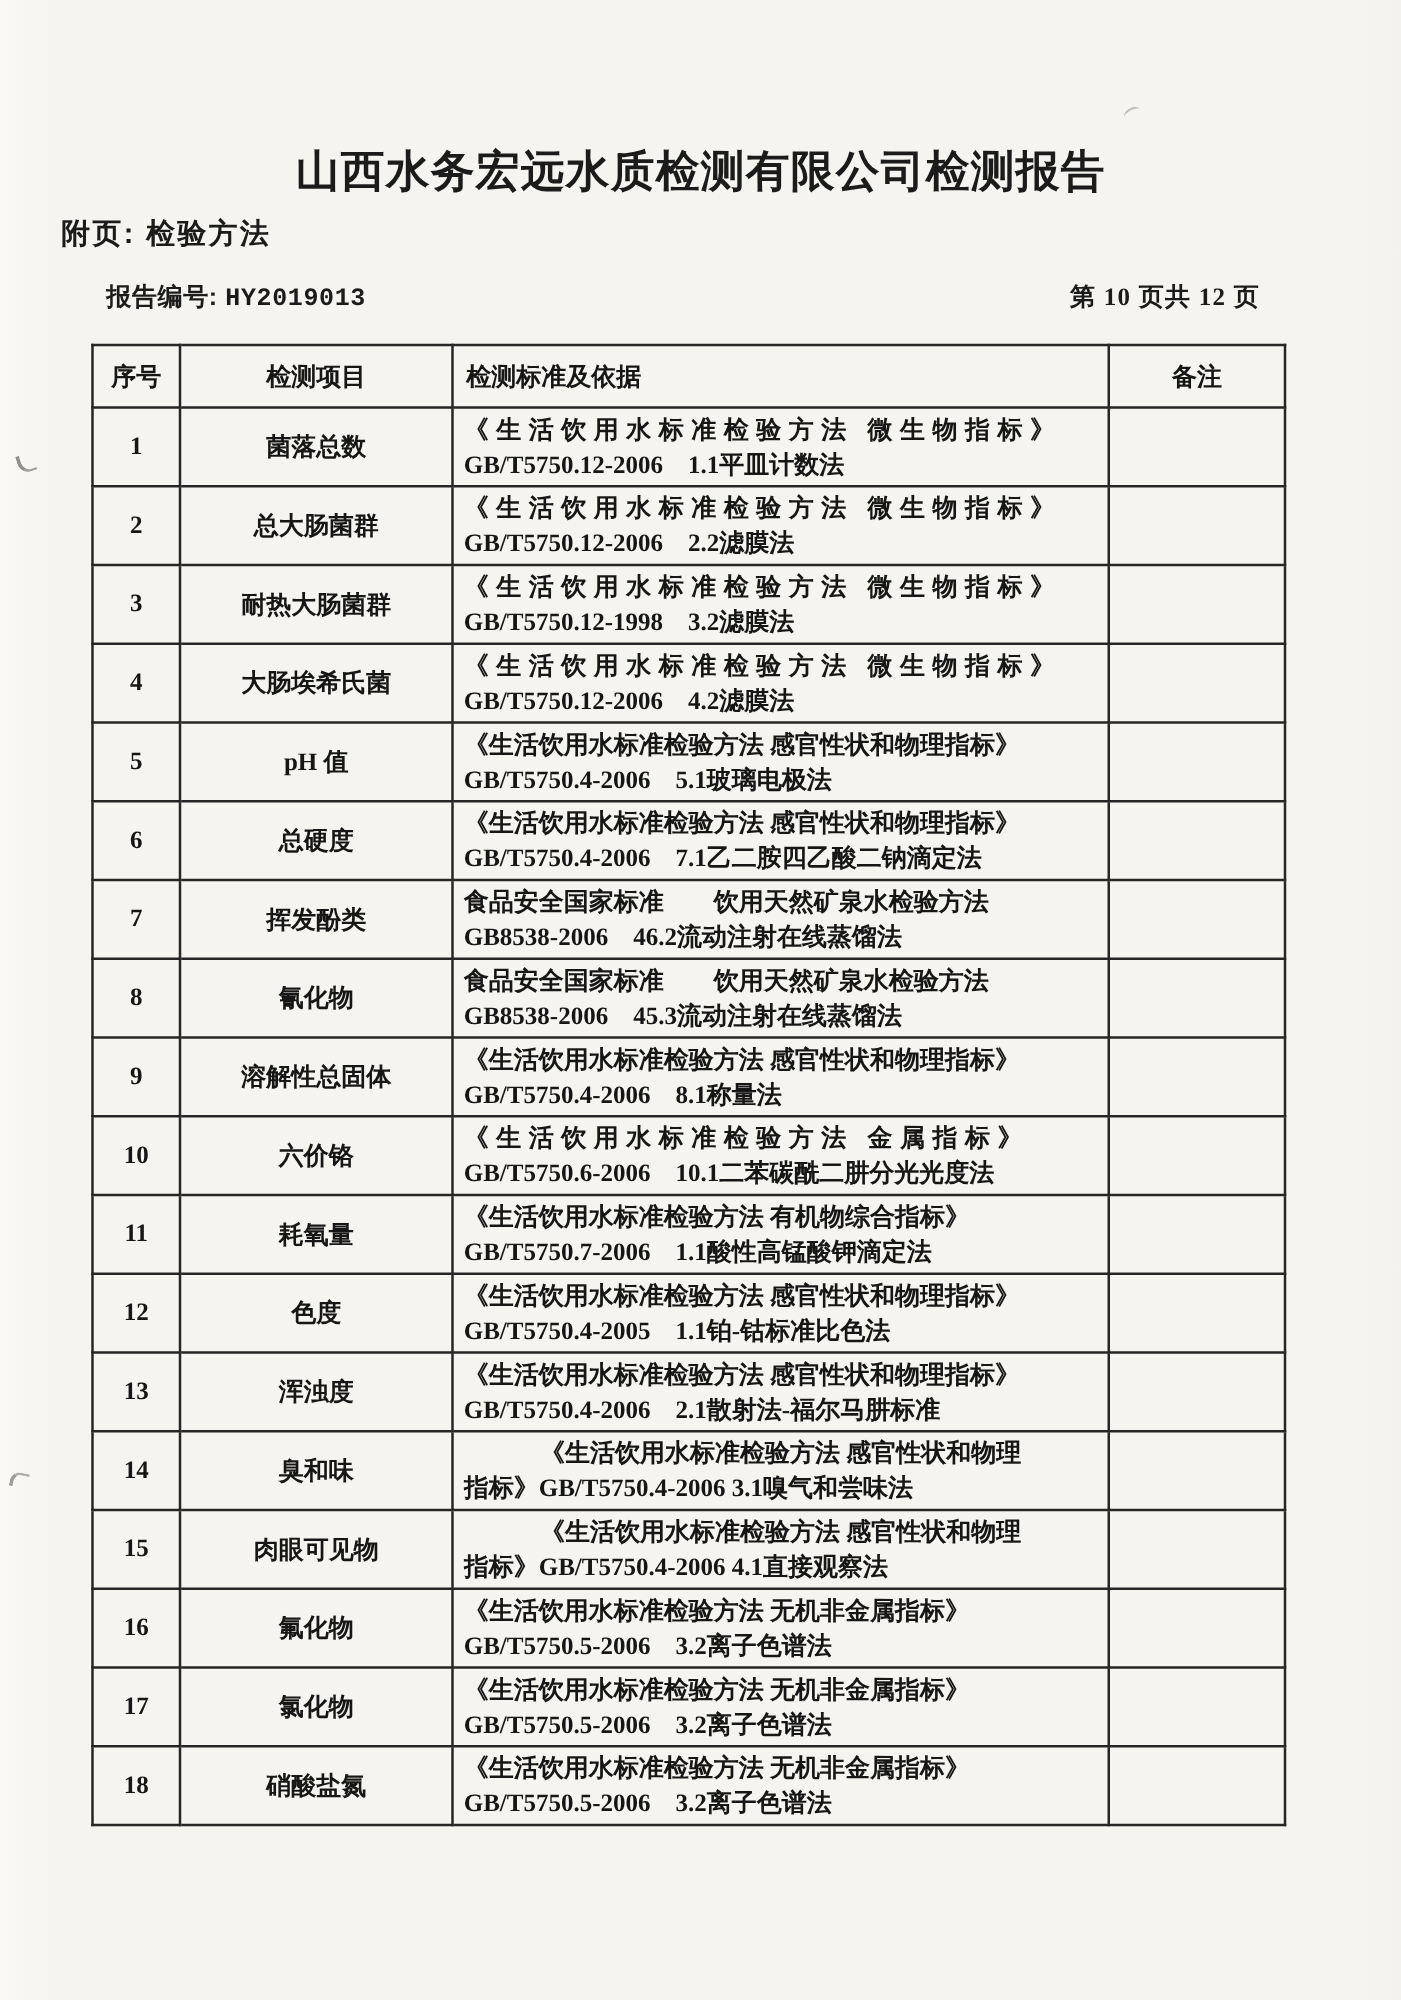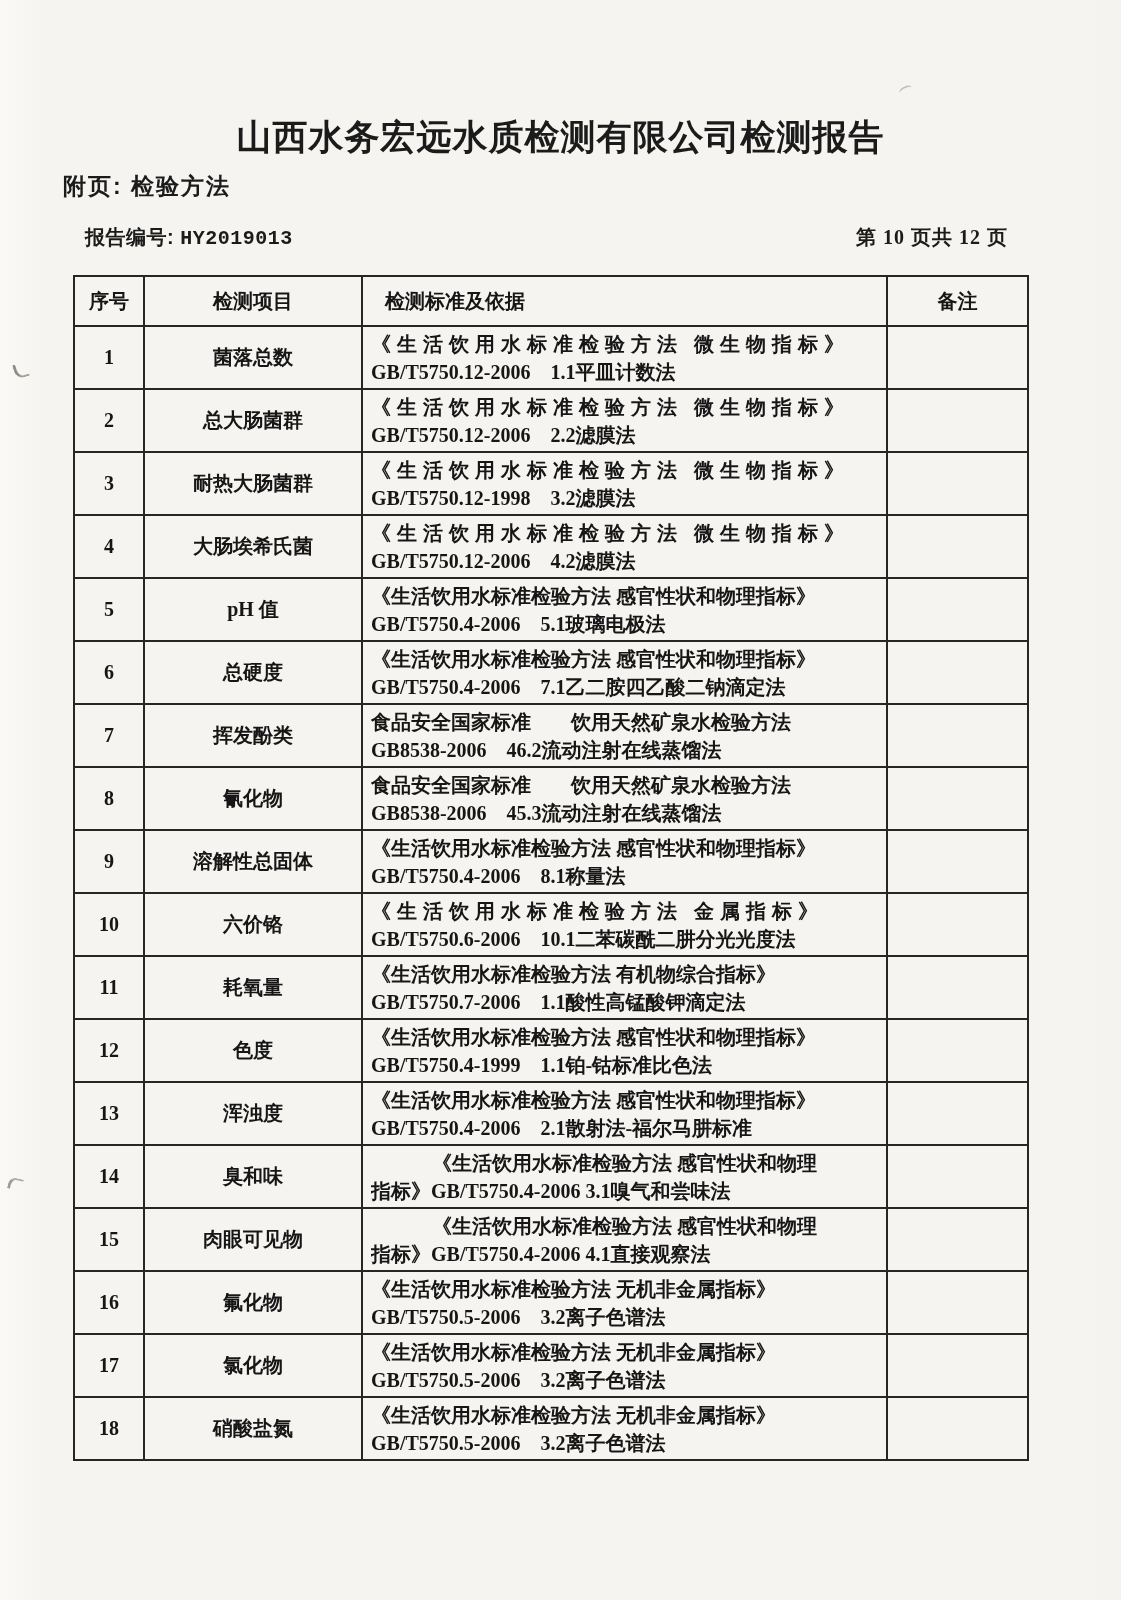--- a/index.html
+++ b/index.html
@@ -24,21 +24,21 @@
     width: 100%;
     text-align: center;
     font-family: "Liberation Sans", "DejaVu Sans", sans-serif;
     font-weight: bold;
     font-size: 35px;
     letter-spacing: 1px;
   }
   .subtitle {
     position: absolute;
     top: 171px;
-    left: 63px;
+    left: 49px;
     font-family: "Liberation Sans", "DejaVu Sans", sans-serif;
     font-weight: bold;
     font-size: 23px;
     letter-spacing: 2px;
   }
   .meta {
     position: absolute;
     top: 224px;
     left: 85px;
     width: 923px;
@@ -70,21 +70,21 @@
     table-layout: fixed;
   }
   .methods th, .methods td {
     border: 2px solid #262626;
     font-size: 20px;
     font-weight: 700;
     color: #161616;
   }
   .methods thead th { height: 46px; }
   .methods th.col-no, .methods th.col-item, .methods th.col-remark { text-align: center; }
-  .methods th.col-std { text-align: left; padding-left: 22px; font-weight: 700; }
+  .methods th.col-std { text-align: left; padding-left: 10px; font-weight: 700; }
   .methods tbody td { height: 59px; }
   .methods tbody tr.single td { height: 49px; }
   .methods td.col-no, .methods td.col-item { text-align: center; }
   .methods td.col-std {
     padding: 1px 8px;
     vertical-align: middle;
     line-height: 28px;
   }
   .std-line { white-space: nowrap; overflow: hidden; }
   .std-line.spread { letter-spacing: 6px; }
@@ -235,21 +235,21 @@
             <div class="std-line">《生活饮用水标准检验方法 有机物综合指标》</div>
             <div class="std-line">GB/T5750.7-2006　1.1酸性高锰酸钾滴定法</div>
           </td>
           <td class="col-remark"></td>
         </tr>
         <tr>
           <td class="col-no">12</td>
           <td class="col-item">色度</td>
           <td class="col-std">
             <div class="std-line">《生活饮用水标准检验方法 感官性状和物理指标》</div>
-            <div class="std-line">GB/T5750.4-1999　1.1铂-钴标准比色法</div>
+            <div class="std-line">GB/T5750.4-2005　1.1铂-钴标准比色法</div>
           </td>
           <td class="col-remark"></td>
         </tr>
         <tr>
           <td class="col-no">13</td>
           <td class="col-item">浑浊度</td>
           <td class="col-std">
             <div class="std-line">《生活饮用水标准检验方法 感官性状和物理指标》</div>
             <div class="std-line">GB/T5750.4-2006　2.1散射法-福尔马肼标准</div>
           </td>

